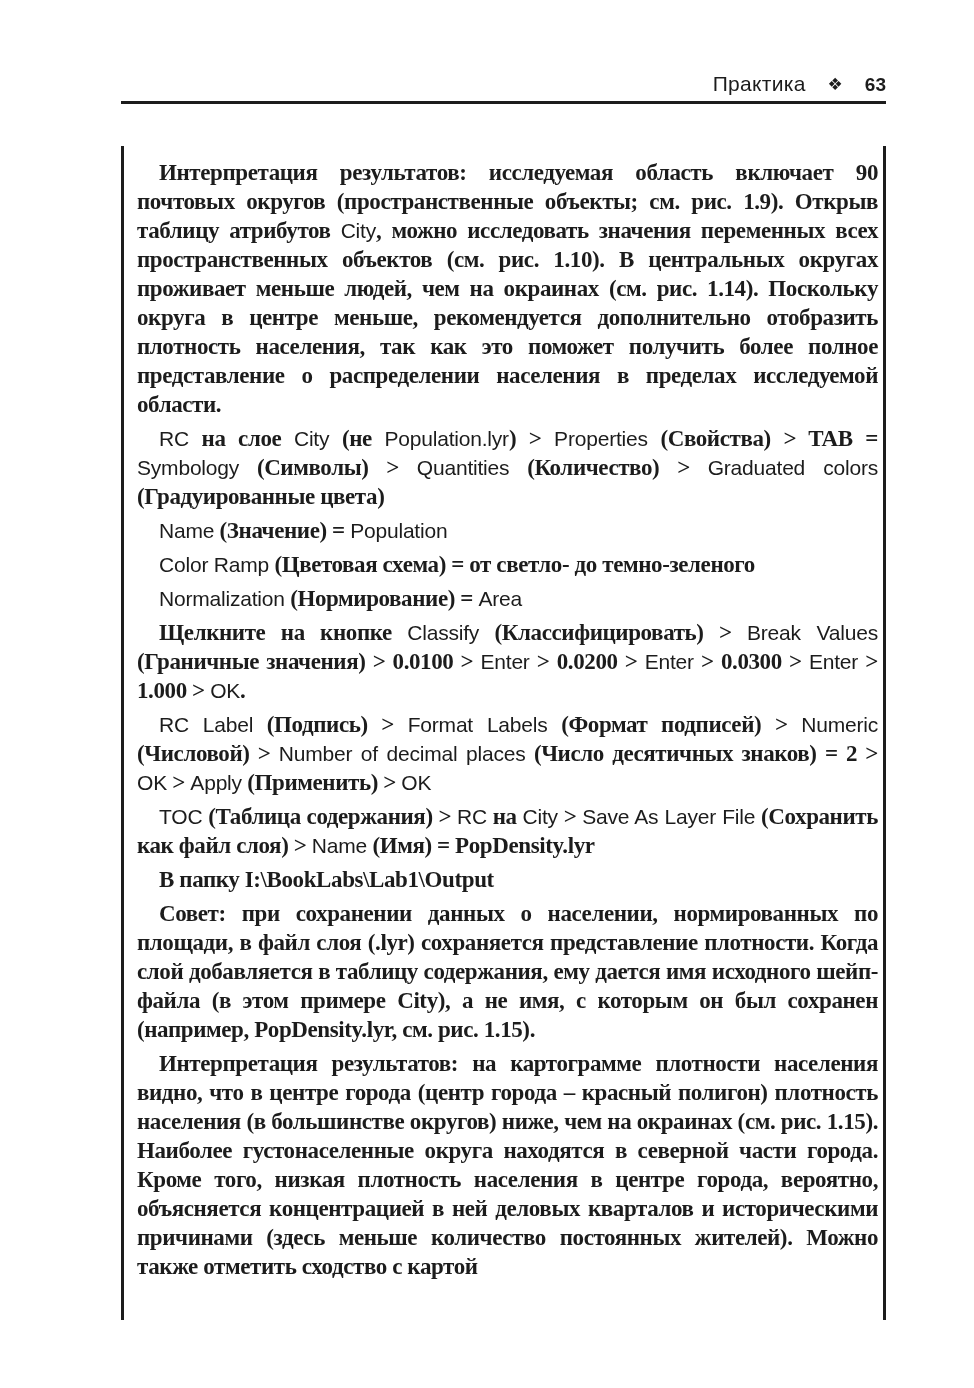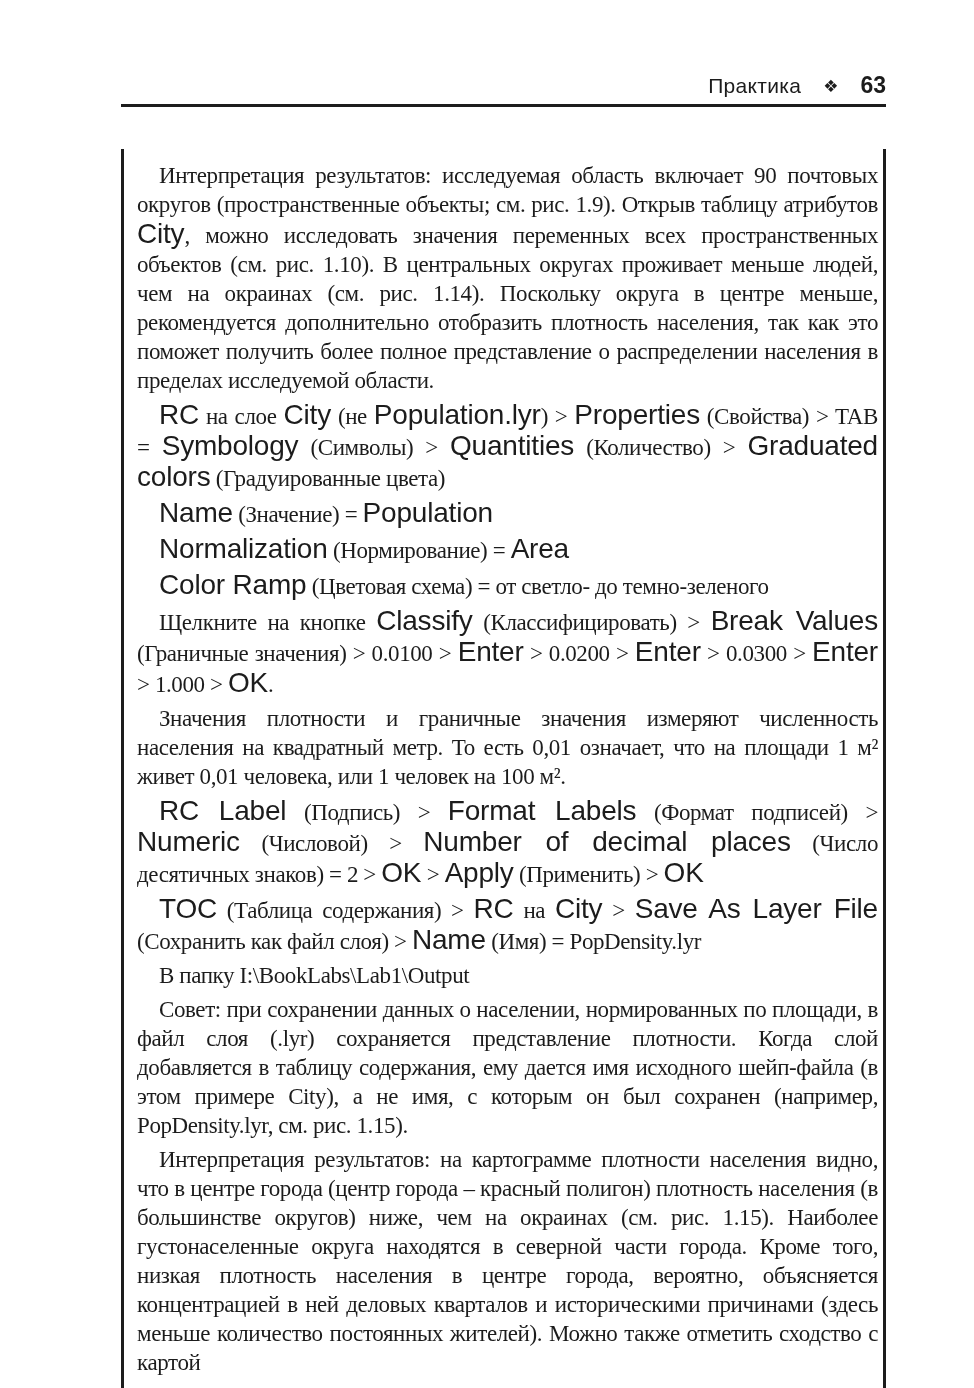--- a/index.html
+++ b/index.html
@@ -36,21 +36,21 @@
     font-size: 21px;
     letter-spacing: 0.3px;
   }
   .running-head .rh-ornament {
     font-size: 17px;
     margin: 0 22px;
     position: relative;
     top: -1px;
   }
   .running-head .rh-number {
-    font-size: 23px;
+    font-size: 19px;
     font-weight: bold;
   }
   .header-rule {
     margin-top: 5px;
     height: 3px;
     background: #1c1c1c;
   }
 
   
   .content-box {
@@ -67,28 +67,29 @@
     letter-spacing: -0.4px;
     text-align: justify;
     text-indent: 22px;
     margin-bottom: 5px;
     color: #1c1c1c;
   }
   .para:last-child { margin-bottom: 0; }
 
   .seg-serif {
     font-family: "Liberation Serif", serif;
+    font-weight: bold;
   }
   .seg-serif-bold {
     font-family: "Liberation Serif", serif;
-    font-weight: normal;
+    font-weight: bold;
   }
   .seg-sans {
     font-family: "Liberation Sans", sans-serif;
-    font-size: 28px;
+    font-size: 21px;
     letter-spacing: -0.2px;
   }
 </style>
 </head>
 <body>
 
 <div class="page">
   <div class="frame">
 
     <div class="running-head">
@@ -96,24 +97,23 @@
       <span class="rh-ornament">❖</span>
       <span class="rh-number">63</span>
     </div>
 
     <div class="header-rule"></div>
 
     <div class="content-box">
         <p class="para"><span class="seg-serif-bold">Интерпретация результатов:</span><span class="seg-serif"> исследуемая область включает 90 почтовых округов (пространственные объекты; см. рис. 1.9). Открыв таблицу атрибутов </span><span class="seg-sans">City</span><span class="seg-serif">, можно исследовать значения переменных всех пространственных объектов (см. рис. 1.10). В центральных округах проживает меньше людей, чем на окраинах (см. рис. 1.14). Поскольку округа в центре меньше, рекомендуется дополнительно отобразить плотность населения, так как это поможет получить более полное представление о распределении населения в пределах исследуемой области.</span></p>
         <p class="para"><span class="seg-sans">RC</span><span class="seg-serif"> на слое </span><span class="seg-sans">City</span><span class="seg-serif"> (не </span><span class="seg-sans">Population.lyr</span><span class="seg-serif">) &gt; </span><span class="seg-sans">Properties</span><span class="seg-serif"> (Свойства) &gt; TAB = </span><span class="seg-sans">Symbology</span><span class="seg-serif"> (Символы) &gt; </span><span class="seg-sans">Quantities</span><span class="seg-serif"> (Количество) &gt; </span><span class="seg-sans">Graduated colors</span><span class="seg-serif"> (Градуированные цвета)</span></p>
         <p class="para"><span class="seg-sans">Name</span><span class="seg-serif"> (Значение) = </span><span class="seg-sans">Population</span></p>
+        <p class="para"><span class="seg-sans">Color Ramp</span><span class="seg-serif"> (Цветовая схема) = от светло- до темно-зеленого</span></p>
         <p class="para"><span class="seg-sans">Normalization</span><span class="seg-serif"> (Нормирование) = </span><span class="seg-sans">Area</span></p>
-        <p class="para"><span class="seg-sans">Color Ramp</span><span class="seg-serif"> (Цветовая схема) = от светло- до темно-зеленого</span></p>
         <p class="para"><span class="seg-serif">Щелкните на кнопке </span><span class="seg-sans">Classify</span><span class="seg-serif"> (Классифицировать) &gt; </span><span class="seg-sans">Break Values</span><span class="seg-serif"> (Граничные значения) &gt; 0.0100 &gt; </span><span class="seg-sans">Enter</span><span class="seg-serif"> &gt; 0.0200 &gt; </span><span class="seg-sans">Enter</span><span class="seg-serif"> &gt; 0.0300 &gt; </span><span class="seg-sans">Enter</span><span class="seg-serif"> &gt; 1.000 &gt; </span><span class="seg-sans">OK</span><span class="seg-serif">.</span></p>
-        <p class="para"><span class="seg-serif">Значения плотности и граничные значения измеряют численность населения на квадратный метр. То есть 0,01 означает, что на площади 1 м² живет 0,01 человека, или 1 человек на 100 м².</span></p>
         <p class="para"><span class="seg-sans">RC Label</span><span class="seg-serif"> (Подпись) &gt; </span><span class="seg-sans">Format Labels</span><span class="seg-serif"> (Формат подписей) &gt; </span><span class="seg-sans">Numeric</span><span class="seg-serif"> (Числовой) &gt; </span><span class="seg-sans">Number of decimal places</span><span class="seg-serif"> (Число десятичных знаков) = 2 &gt; </span><span class="seg-sans">OK</span><span class="seg-serif"> &gt; </span><span class="seg-sans">Apply</span><span class="seg-serif"> (Применить) &gt; </span><span class="seg-sans">OK</span></p>
         <p class="para"><span class="seg-sans">TOC</span><span class="seg-serif"> (Таблица содержания) &gt; </span><span class="seg-sans">RC</span><span class="seg-serif"> на </span><span class="seg-sans">City</span><span class="seg-serif"> &gt; </span><span class="seg-sans">Save As Layer File</span><span class="seg-serif"> (Сохранить как файл слоя) &gt; </span><span class="seg-sans">Name</span><span class="seg-serif"> (Имя) = PopDensity.lyr</span></p>
         <p class="para"><span class="seg-serif">В папку I:\BookLabs\Lab1\Output</span></p>
         <p class="para"><span class="seg-serif-bold">Совет:</span><span class="seg-serif"> при сохранении данных о населении, нормированных по площади, в файл слоя (.lyr) сохраняется представление плотности. Когда слой добавляется в таблицу содержания, ему дается имя исходного шейп-файла (в этом примере City), а не имя, с которым он был сохранен (например, PopDensity.lyr, см. рис. 1.15).</span></p>
         <p class="para"><span class="seg-serif-bold">Интерпретация результатов:</span><span class="seg-serif"> на картограмме плотности населения видно, что в центре города (центр города – красный полигон) плотность населения (в большинстве округов) ниже, чем на окраинах (см. рис. 1.15). Наиболее густонаселенные округа находятся в северной части города. Кроме того, низкая плотность населения в центре города, вероятно, объясняется концентрацией в ней деловых кварталов и историческими причинами (здесь меньше количество постоянных жителей). Можно также отметить сходство с картой</span></p>
       </div>
 
   </div>
 </div>
 

